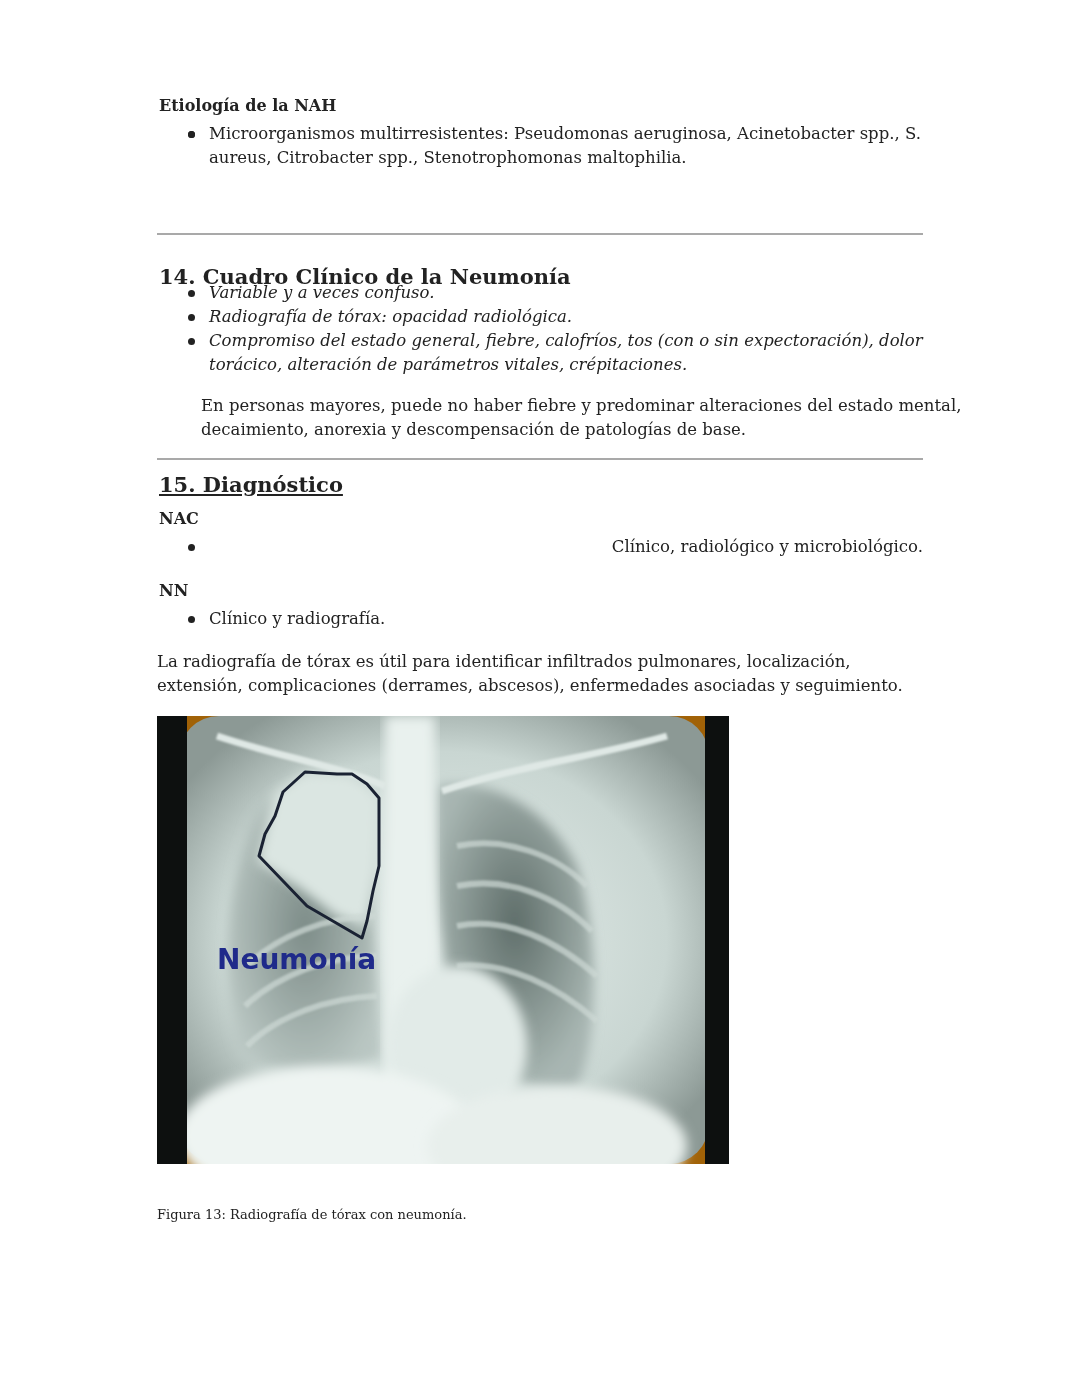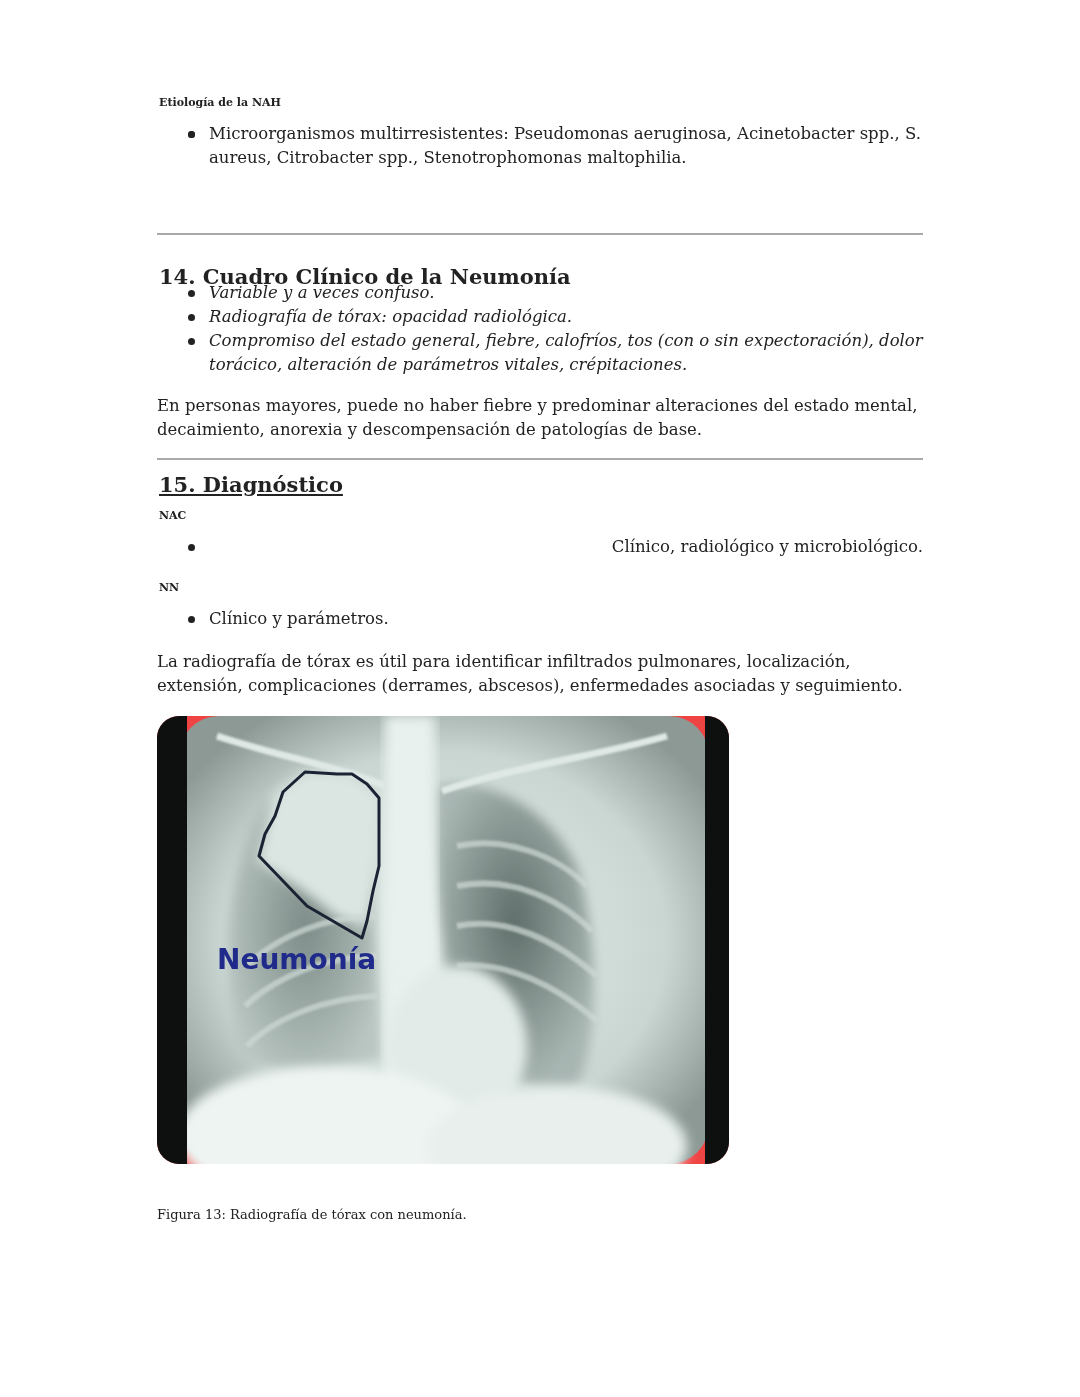--- a/index.html
+++ b/index.html
@@ -18,21 +18,21 @@
     .page {
       position: absolute;
       left: 157px;
       top: 0;
       width: 766px;
     }
     .h3 {
       position: absolute;
       left: 2px;
       font-weight: bold;
-      font-size: 11px;
+      font-size: 16px;
       color: #222;
       white-space: nowrap;
     }
     .h2 {
       position: absolute;
       left: 2px;
       font-weight: bold;
       font-size: 21px;
       color: #222;
       white-space: nowrap;
@@ -75,23 +75,22 @@
       font-size: 16.5px;
       line-height: 24px;
       color: #222;
     }
     .figure {
       position: absolute;
       left: 0;
       top: 716px;
       width: 572px;
       height: 448px;
-      background: #ef4444;
+      background: #a16207;
       overflow: hidden;
-      border-radius: 22px;
     }
     .caption {
       position: absolute;
       left: 0;
       top: 1207px;
       font-size: 13px;
       color: #222;
       white-space: nowrap;
     }
     .pagenum {
@@ -118,32 +117,32 @@
   </ul>
 
   <div class="hr" style="top:233px;"></div>
 
   <div class="h2" style="top:264px;">14. Cuadro Clínico de la Neumonía</div>
   <ul class="blist" style="top:281px;font-style:italic;">
     <li><span class="bullet"></span><span>Variable y a veces confuso.</span></li>
     <li><span class="bullet"></span><span>Radiografía de tórax: opacidad radiológica.</span></li>
     <li><span class="bullet"></span><span>Compromiso del estado general, fiebre, calofríos, tos (con o sin expectoración), dolor torácico, alteración de parámetros vitales, crépitaciones.</span></li>
   </ul>
-  <div class="para" style="top:394px;">En personas mayores, puede no haber fiebre y predominar alteraciones del estado mental, decaimiento, anorexia y descompensación de patologías de base.</div>
+  <div class="para" style="top:394px;margin-left:44px;">En personas mayores, puede no haber fiebre y predominar alteraciones del estado mental, decaimiento, anorexia y descompensación de patologías de base.</div>
 
   <div class="hr" style="top:458px;"></div>
 
   <div class="h2" style="top:472px;text-decoration:underline;">15. Diagnóstico</div>
   <div class="h3" style="top:509px;">NAC</div>
   <ul class="blist" style="top:535px;text-align:right;">
     <li><span class="bullet"></span><span>Clínico, radiológico y microbiológico.</span></li>
   </ul>
   <div class="h3" style="top:581px;">NN</div>
   <ul class="blist" style="top:607px;">
-    <li><span class="bullet"></span><span>Clínico y parámetros.</span></li>
+    <li><span class="bullet"></span><span>Clínico y radiografía.</span></li>
   </ul>
   <div class="para" style="top:650px;">La radiografía de tórax es útil para identificar infiltrados pulmonares, localización, extensión, complicaciones (derrames, abscesos), enfermedades asociadas y seguimiento.</div>
 
   <div class="figure">
     <svg width="572" height="448" viewBox="0 0 572 448" xmlns="http://www.w3.org/2000/svg">
       <defs>
         <radialGradient id="torso" cx="50%" cy="50%" r="60%">
           <stop offset="0%" stop-color="#e6efec"></stop>
           <stop offset="70%" stop-color="#c9d6d2"></stop>
           <stop offset="100%" stop-color="#8c9995"></stop>

